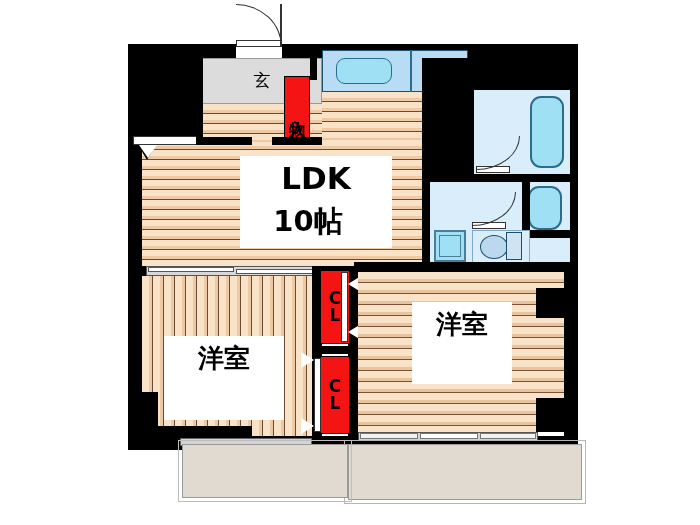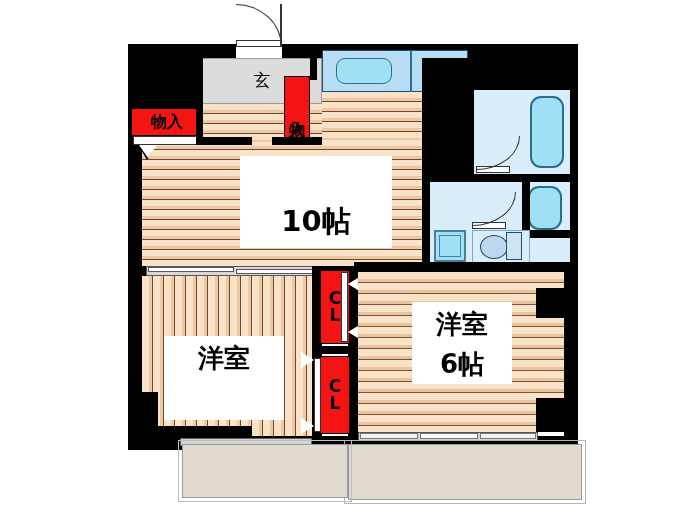--- a/index.html
+++ b/index.html
@@ -97,21 +97,20 @@
 
   <div class="abs floor-h" style="left:142px;top:100px;width:280px;height:168px;"></div>
 
   <div class="abs tile" style="left:202px;top:58px;width:120px;height:46px;border:1px solid #9a9a9a;"></div>
   <div class="abs lbl genkan-label" style="left:232px;top:64px;width:60px;height:34px;">玄</div>
 
   <div class="abs wall" style="left:142px;top:58px;width:60px;height:78px;"></div>
 
   <div class="abs floor-h" style="left:202px;top:104px;width:120px;height:38px;"></div>
 
-  <div class="abs lbl lbl-red mono-label" style="left:131px;top:108px;width:72px;height:28px;">物入</div>
   <div class="abs white" style="left:133px;top:136px;width:70px;height:9px;border:1px solid #333;"></div>
   <div class="abs foldmark-o" style="left:138px;top:145px;"></div>
   <div class="abs foldmark" style="left:139px;top:145px;border-top-width:13px;"></div>
 
   <div class="abs lbl lbl-red vtxt mono-label" style="left:284px;top:76px;width:26px;height:64px;">物入</div>
 
   <div class="abs wall" style="left:196px;top:58px;width:7px;height:86px;"></div>
   <div class="abs wall" style="left:310px;top:58px;width:7px;height:22px;"></div>
   <div class="abs wall" style="left:196px;top:137px;width:56px;height:8px;"></div>
   <div class="abs wall" style="left:272px;top:137px;width:50px;height:8px;"></div>
@@ -124,21 +123,22 @@
   <div class="abs kitchentop" style="left:322px;top:50px;width:146px;height:42px;border:1.5px solid #1d4f6b;"></div>
   <div class="abs fixline" style="left:410px;top:50px;width:2px;height:42px;"></div>
   <div class="abs sink" style="left:336px;top:58px;width:56px;height:26px;"></div>
   <div class="abs burner" style="left:425px;top:62px;width:9px;height:9px;"></div>
   <div class="abs burner" style="left:448px;top:62px;width:9px;height:9px;"></div>
   <div class="abs burner" style="left:436px;top:75px;width:9px;height:9px;"></div>
 
   <div class="abs floor-h" style="left:322px;top:92px;width:146px;height:48px;"></div>
 
   <div class="abs lbl-box" style="left:240px;top:156px;width:152px;height:92px;"></div>
-  <div class="abs lbl ldk-label" style="left:240px;top:200px;width:152px;height:44px;">
+  <div class="abs lbl ldk-label" style="left:240px;top:158px;width:152px;height:42px;">LDK</div>
+  <div class="abs lbl ldk-label" style="left:232px;top:200px;width:152px;height:44px;">
     <span class="l2">10帖</span>
   </div>
 
   <div class="abs wall" style="left:422px;top:58px;width:156px;height:212px;"></div>
 
   <div class="abs water" style="left:474px;top:90px;width:96px;height:84px;"></div>
   <div class="abs tub" style="left:530px;top:96px;width:34px;height:72px;"></div>
 
   <div class="abs doorleaf" style="left:476px;top:166px;width:34px;height:7px;"></div>
   <div class="abs" style="left:476px;top:136px;width:44px;height:34px;border:1.5px solid #333;
@@ -200,23 +200,20 @@
   <div class="abs" style="left:301px;top:418px;width:0;height:0;border-top:8px solid transparent;
               border-bottom:8px solid transparent;border-left:13px solid #ffffff;"></div>
 
   <div class="abs floor-h-fine" style="left:358px;top:272px;width:206px;height:160px;"></div>
 
   <div class="abs wall" style="left:536px;top:288px;width:28px;height:30px;"></div>
   <div class="abs wall" style="left:536px;top:398px;width:28px;height:34px;"></div>
 
   <div class="abs lbl-box" style="left:412px;top:302px;width:100px;height:82px;"></div>
   <div class="abs lbl room-label" style="left:412px;top:304px;width:100px;height:40px;">洋室</div>
-  <div class="abs lbl room-label" style="left:412px;top:344px;width:100px;height:40px;">
-    <span class="l2">6帖</span>
-  </div>
 
   <div class="abs slide-rail" style="left:358px;top:432px;width:180px;height:9px;background:#d4d4d4;border:1px solid #555;"></div>
   <div class="abs glassdoor" style="left:360px;top:433px;width:58px;height:6px;"></div>
   <div class="abs glassdoor" style="left:420px;top:433px;width:58px;height:6px;background:#ffffff;"></div>
   <div class="abs glassdoor" style="left:480px;top:433px;width:56px;height:6px;"></div>
 
   <div class="abs slide-rail" style="left:180px;top:438px;width:132px;height:8px;background:#d4d4d4;border:1px solid #666;"></div>
 
   <div class="abs balcony" style="left:348px;top:444px;width:234px;height:56px;border:1px solid #9a9a9a;"></div>
   <div class="abs" style="left:344px;top:440px;width:242px;height:64px;border:1px solid #b5b5b5;background:transparent;"></div>

